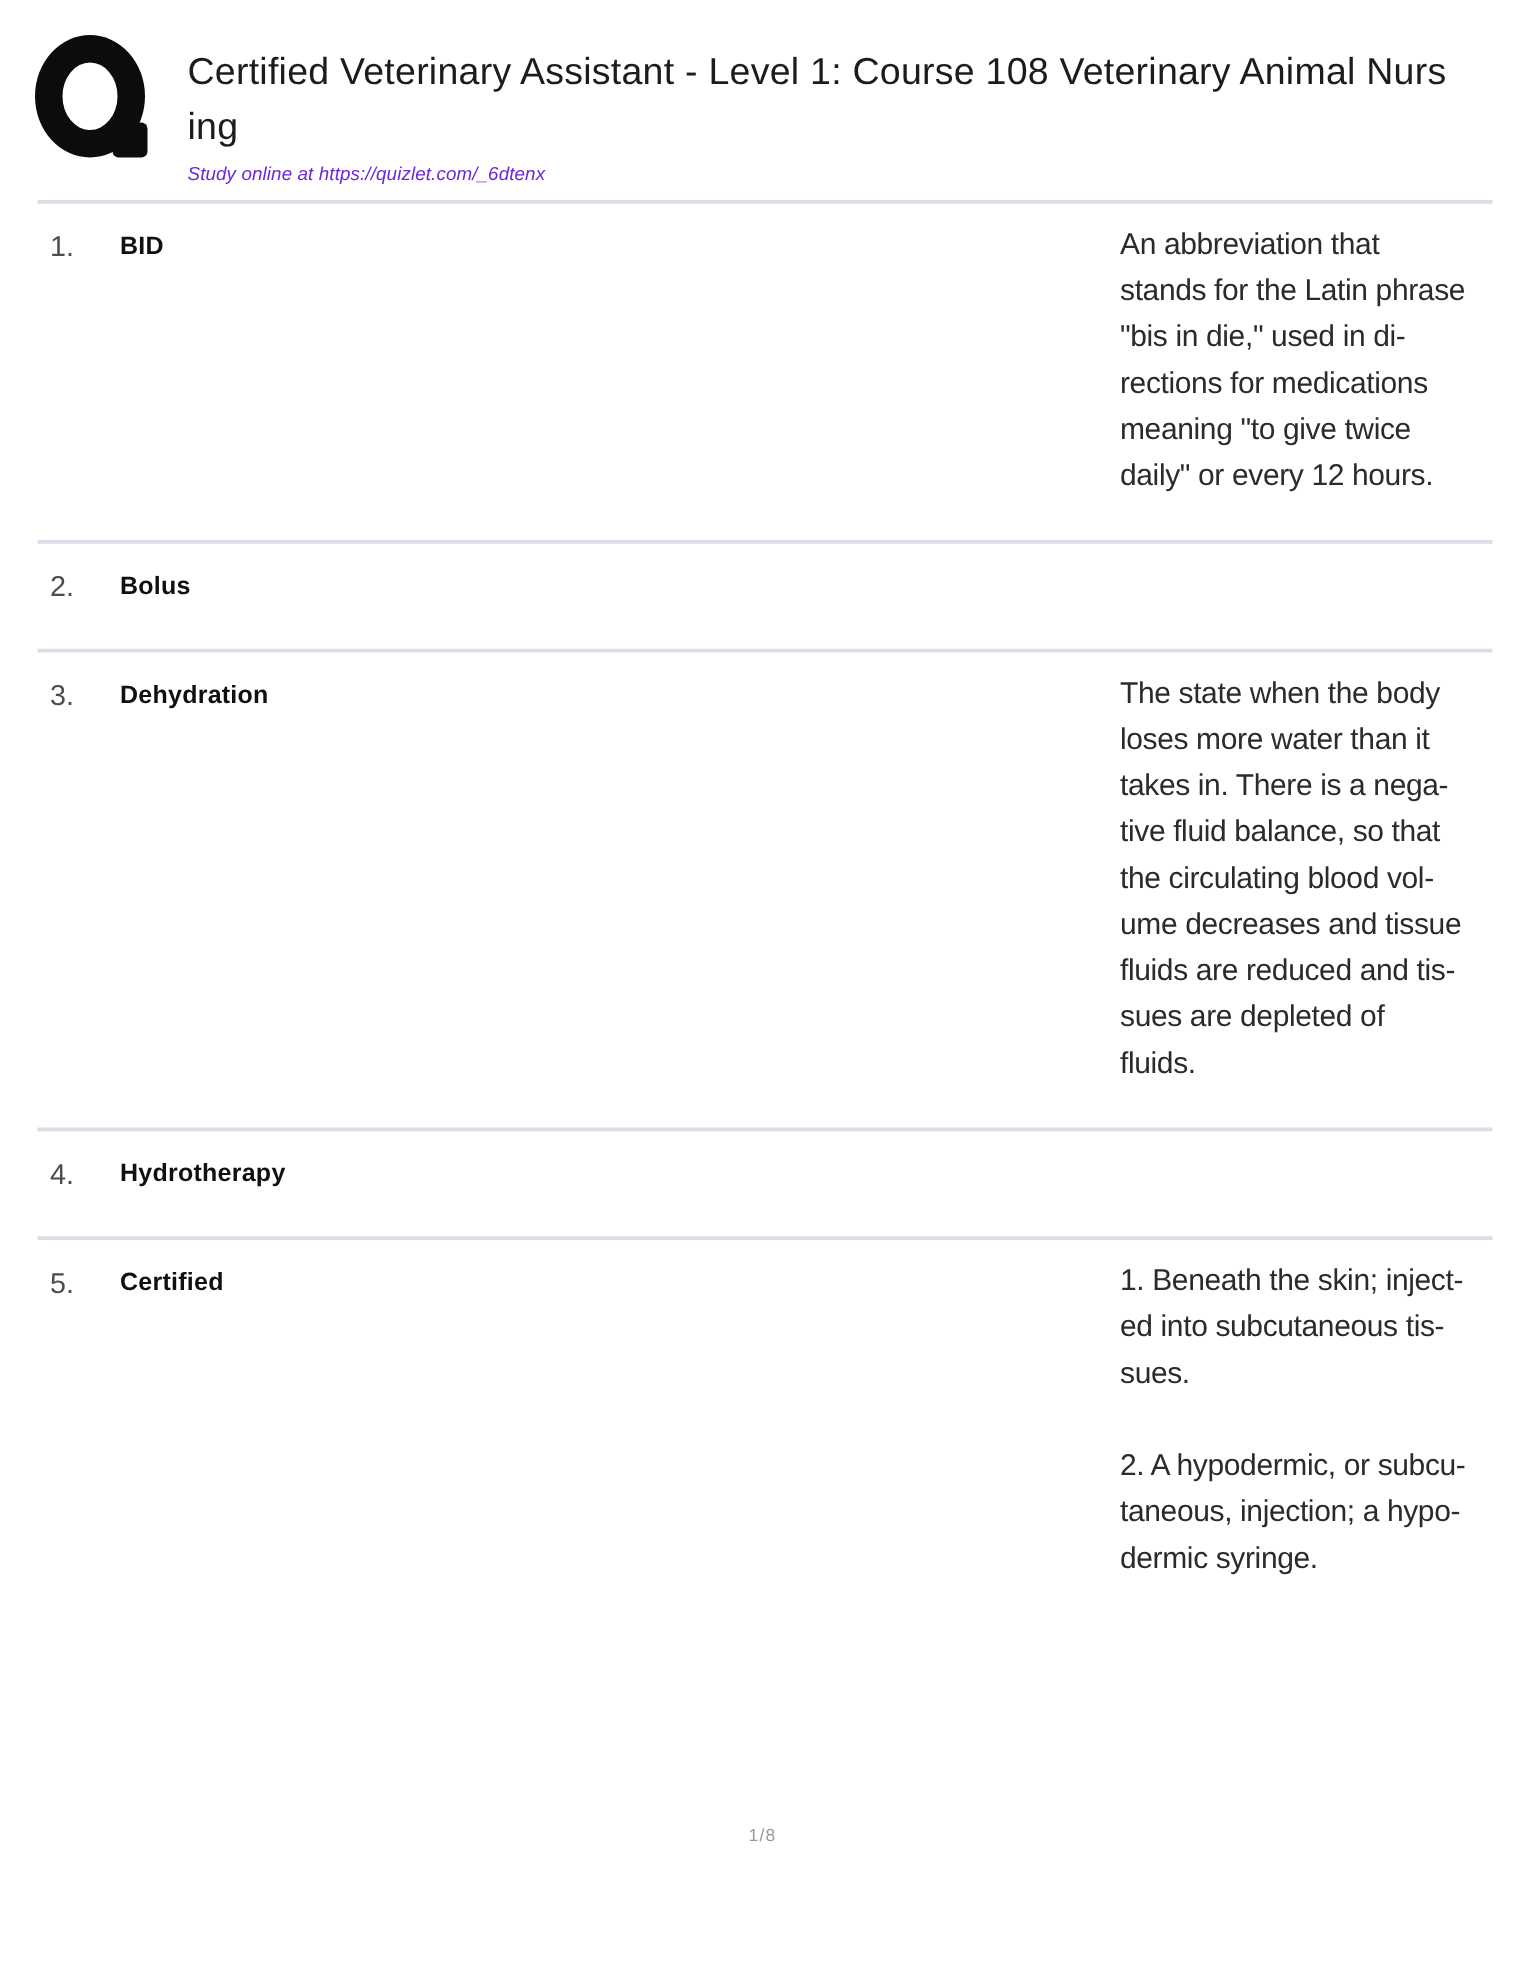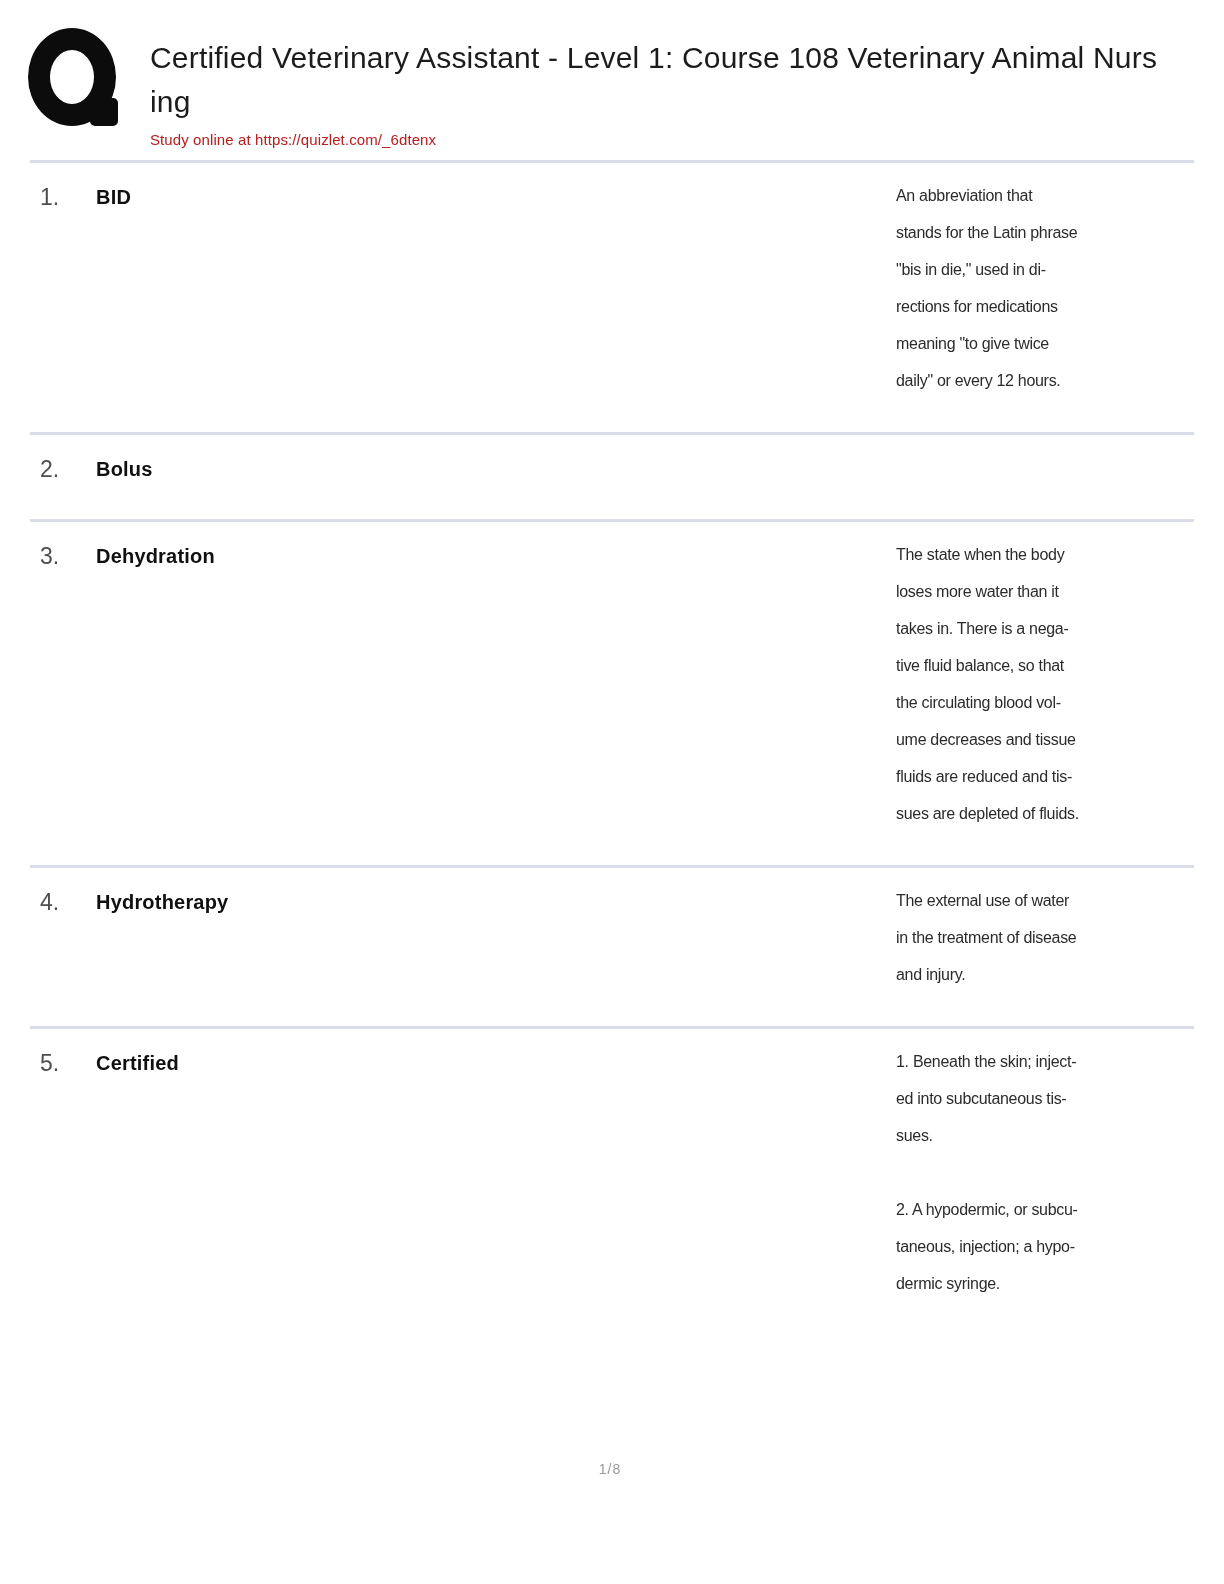--- a/index.html
+++ b/index.html
@@ -52,22 +52,23 @@
     font-size: 30px;
     line-height: 44px;
     font-weight: 400;
     color: #1c1c1c;
     letter-spacing: 0.2px;
   }
   .title-line1 { white-space: nowrap; }
   .subtitle {
     margin-top: 7px;
     font-size: 15px;
-    color: #b91c1c;
+    color: #6d28d9;
     letter-spacing: 0.1px;
+    font-style: italic;
   }
 
   
   .list {
     margin: 12px 30px 0 30px;
   }
   .entry {
     display: flex;
     align-items: flex-start;
     border-top: 3px solid #dadde7;
@@ -84,21 +85,21 @@
     flex: 1 1 auto;
     font-size: 20px;
     line-height: 34px;
     font-weight: 700;
     color: #101010;
     letter-spacing: 0.2px;
   }
   .entry-definition {
     flex: 0 0 278px;
     width: 278px;
-    font-size: 16px;
+    font-size: 24px;
     line-height: 37px;
     font-weight: 300;
     color: #2b2b2b;
     letter-spacing: -0.3px;
     white-space: pre-line;
     margin-top: -3px;
   }
 
   
   .footer {
@@ -159,23 +160,20 @@
 tive fluid balance, so that
 the circulating blood vol-
 ume decreases and tissue
 fluids are reduced and tis-
 sues are depleted of fluids.</div>
     </div>
 
     <div class="entry">
       <div class="entry-number">4.</div>
       <div class="entry-term">Hydrotherapy</div>
-      <div class="entry-definition">The external use of water
-in the treatment of disease
-and injury.</div>
     </div>
 
     <div class="entry">
       <div class="entry-number">5.</div>
       <div class="entry-term">Certified</div>
       <div class="entry-definition">1. Beneath the skin; inject-
 ed into subcutaneous tis-
 sues.
 
 2. A hypodermic, or subcu-

